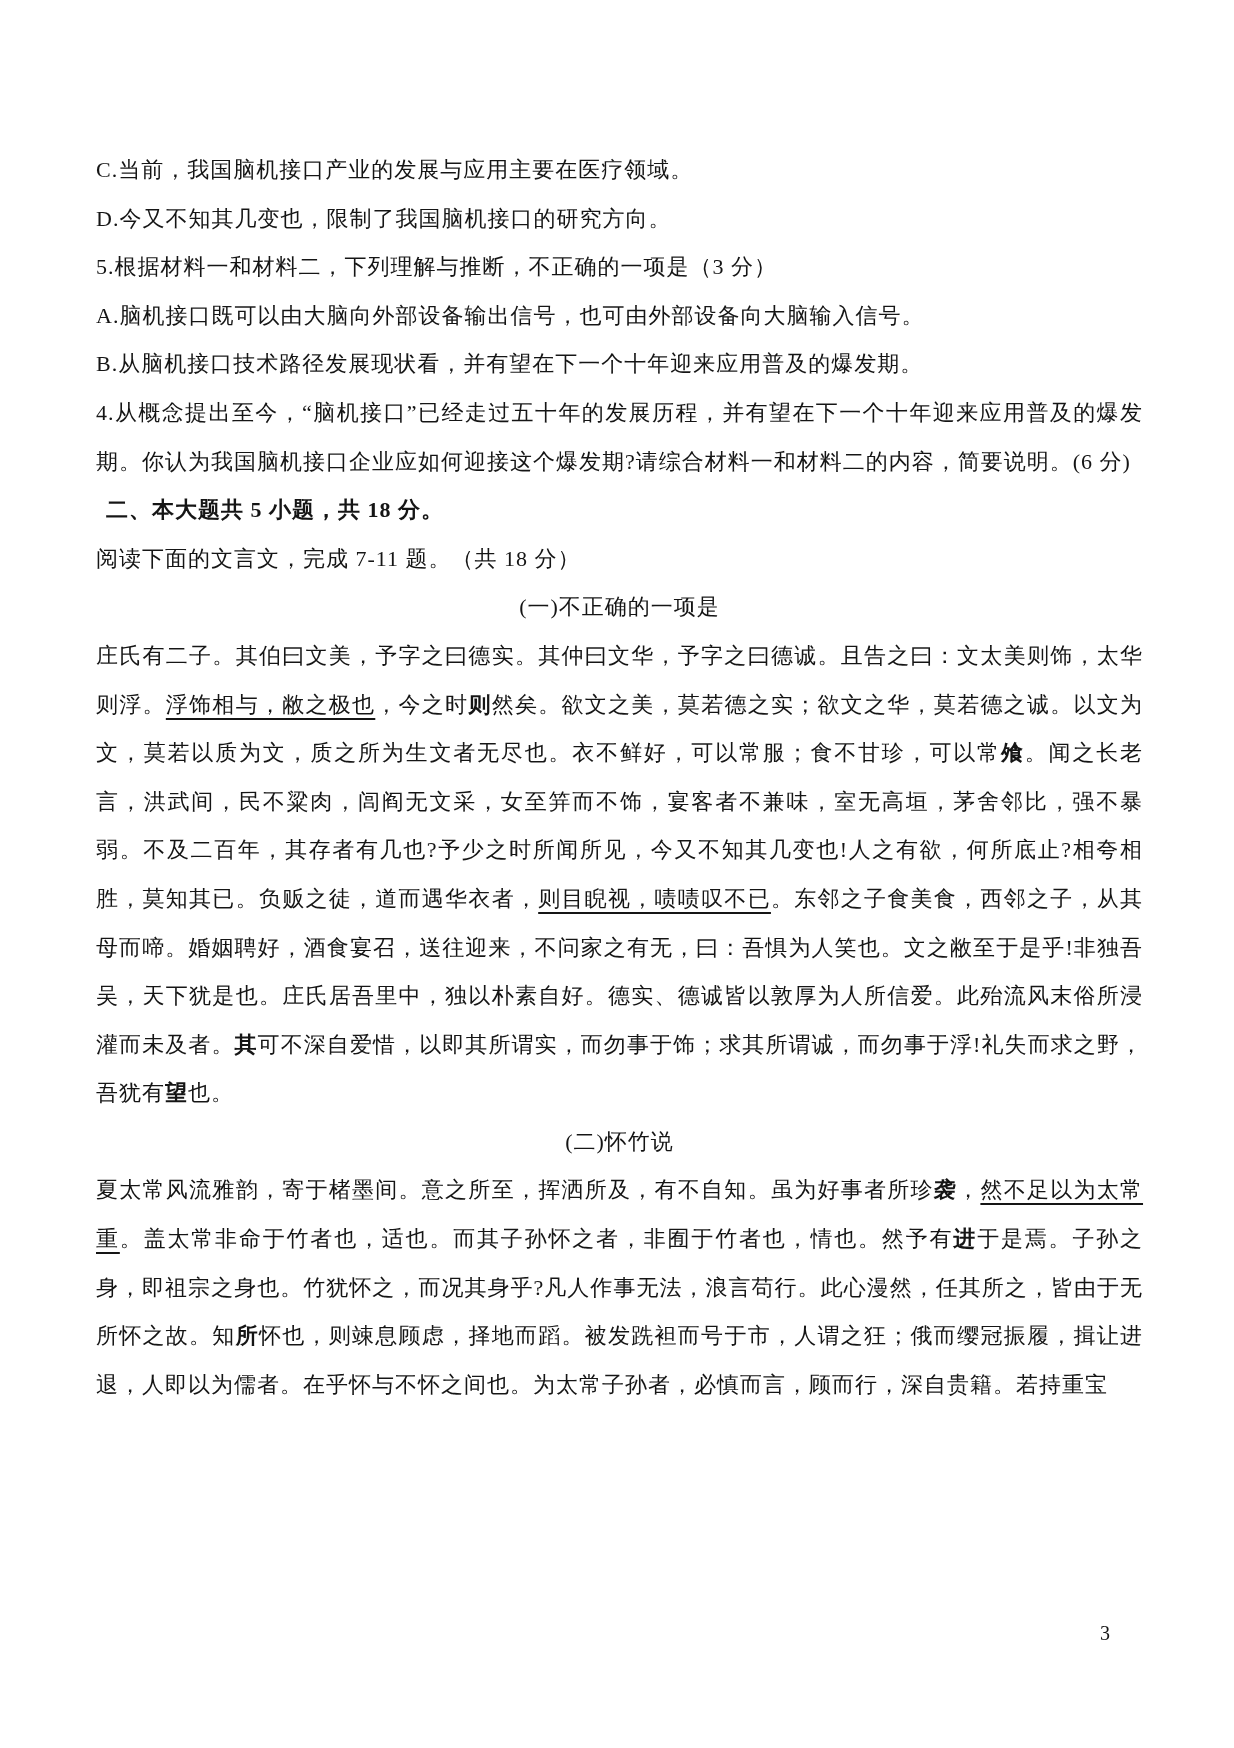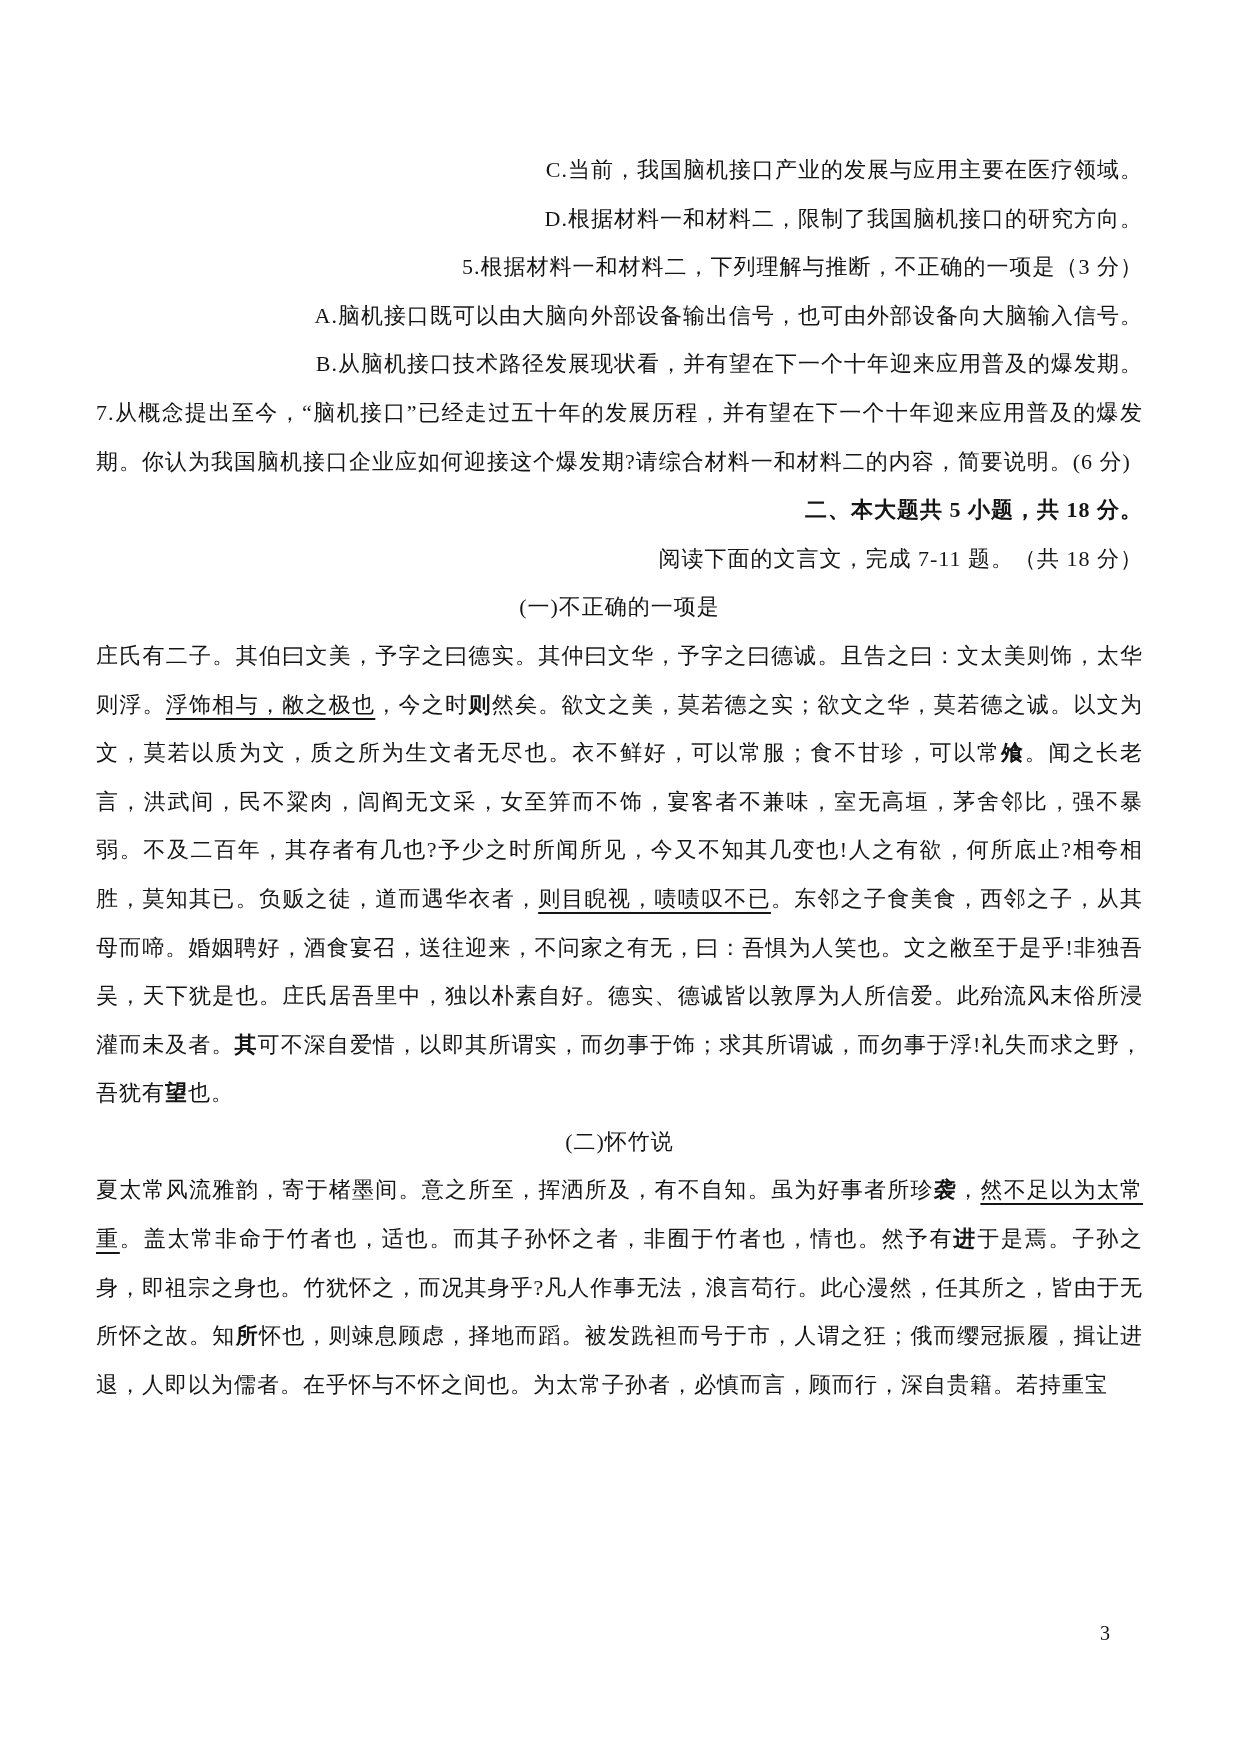--- a/index.html
+++ b/index.html
@@ -17,48 +17,48 @@
   }
   .content {
     position: absolute;
     left: 96px; top: 146px;
     width: 1047px;
     font-size: 22px;
     line-height: 48.6px;
     letter-spacing: 1px;
   }
   p { margin: 0; padding: 0; }
-  .line { text-align: right; }
+  .line { text-align: left; }
   .para { text-align: justify; text-align-last: left; }
   .title { text-align: center; }
   .heading { font-weight: bold; margin-left: 10px; }
   .b { font-weight: bold; }
   .u { text-decoration: underline; text-underline-offset: 6px; text-decoration-thickness: 1.5px; }
   .footer {
     position: absolute;
     top: 1618px; right: 124px;
     font-size: 20px;
     line-height: 30px;
     color: #151515;
   }
 </style>
 </head>
 <body>
 
 <div class="page">
   <div class="content">
 
     <p class="line">C.当前，我国脑机接口产业的发展与应用主要在医疗领域。</p>
-    <p class="line">D.根据材料一和材料二，限制了我国脑机接口的研究方向。</p>
+    <p class="line">D.今又不知其几变也，限制了我国脑机接口的研究方向。</p>
 
     <p class="line">5.根据材料一和材料二，下列理解与推断，不正确的一项是（3 分）</p>
     <p class="line">A.脑机接口既可以由大脑向外部设备输出信号，也可由外部设备向大脑输入信号。</p>
     <p class="line">B.从脑机接口技术路径发展现状看，并有望在下一个十年迎来应用普及的爆发期。</p>
 
-    <p class="para">7.从概念提出至今，“脑机接口”已经走过五十年的发展历程，并有望在下一个十年迎来应用普及的爆发期。你认为我国脑机接口企业应如何迎接这个爆发期?请综合材料一和材料二的内容，简要说明。(6 分)</p>
+    <p class="para">4.从概念提出至今，“脑机接口”已经走过五十年的发展历程，并有望在下一个十年迎来应用普及的爆发期。你认为我国脑机接口企业应如何迎接这个爆发期?请综合材料一和材料二的内容，简要说明。(6 分)</p>
 
     <p class="line heading">二、本大题共 5 小题，共 18 分。</p>
     <p class="line">阅读下面的文言文，完成 7-11 题。（共 18 分）</p>
 
     <p class="title">(一)不正确的一项是</p>
     <p class="para"><span>庄氏有二子。其伯曰文美，予字之曰德实。其仲曰文华，予字之曰德诚。且告之曰：文太美则饰，太华则浮。</span><span class="u">浮饰相与，敝之极也</span><span>，今之时</span><span class="b">则</span><span>然矣。欲文之美，莫若德之实；欲文之华，莫若德之诚。以文为文，莫若以质为文，质之所为生文者无尽也。衣不鲜好，可以常服；食不甘珍，可以常</span><span class="b">飧</span><span>。闻之长老言，洪武间，民不粱肉，闾阎无文采，女至笄而不饰，宴客者不兼味，室无高垣，茅舍邻比，强不暴弱。不及二百年，其存者有几也?予少之时所闻所见，今又不知其几变也!人之有欲，何所底止?相夸相胜，莫知其已。负贩之徒，道而遇华衣者，</span><span class="u">则目睨视，啧啧叹不已</span><span>。东邻之子食美食，西邻之子，从其母而啼。婚姻聘好，酒食宴召，送往迎来，不问家之有无，曰：吾惧为人笑也。文之敝至于是乎!非独吾吴，天下犹是也。庄氏居吾里中，独以朴素自好。德实、德诚皆以敦厚为人所信爱。此殆流风末俗所浸灌而未及者。</span><span class="b">其</span><span>可不深自爱惜，以即其所谓实，而勿事于饰；求其所谓诚，而勿事于浮!礼失而求之野，吾犹有</span><span class="b">望</span><span>也。</span></p>
 
     <p class="title">(二)怀竹说</p>
     <p class="para"><span>夏太常风流雅韵，寄于楮墨间。意之所至，挥洒所及，有不自知。虽为好事者所珍</span><span class="b">袭</span><span>，</span><span class="u">然不足以为太常重</span><span>。盖太常非命于竹者也，适也。而其子孙怀之者，非囿于竹者也，情也。然予有</span><span class="b">进</span><span>于是焉。子孙之身，即祖宗之身也。竹犹怀之，而况其身乎?凡人作事无法，浪言苟行。此心漫然，任其所之，皆由于无所怀之故。知</span><span class="b">所</span><span>怀也，则竦息顾虑，择地而蹈。被发跣袒而号于市，人谓之狂；俄而缨冠振履，揖让进退，人即以为儒者。在乎怀与不怀之间也。为太常子孙者，必慎而言，顾而行，深自贵籍。若持重宝</span></p>
 

